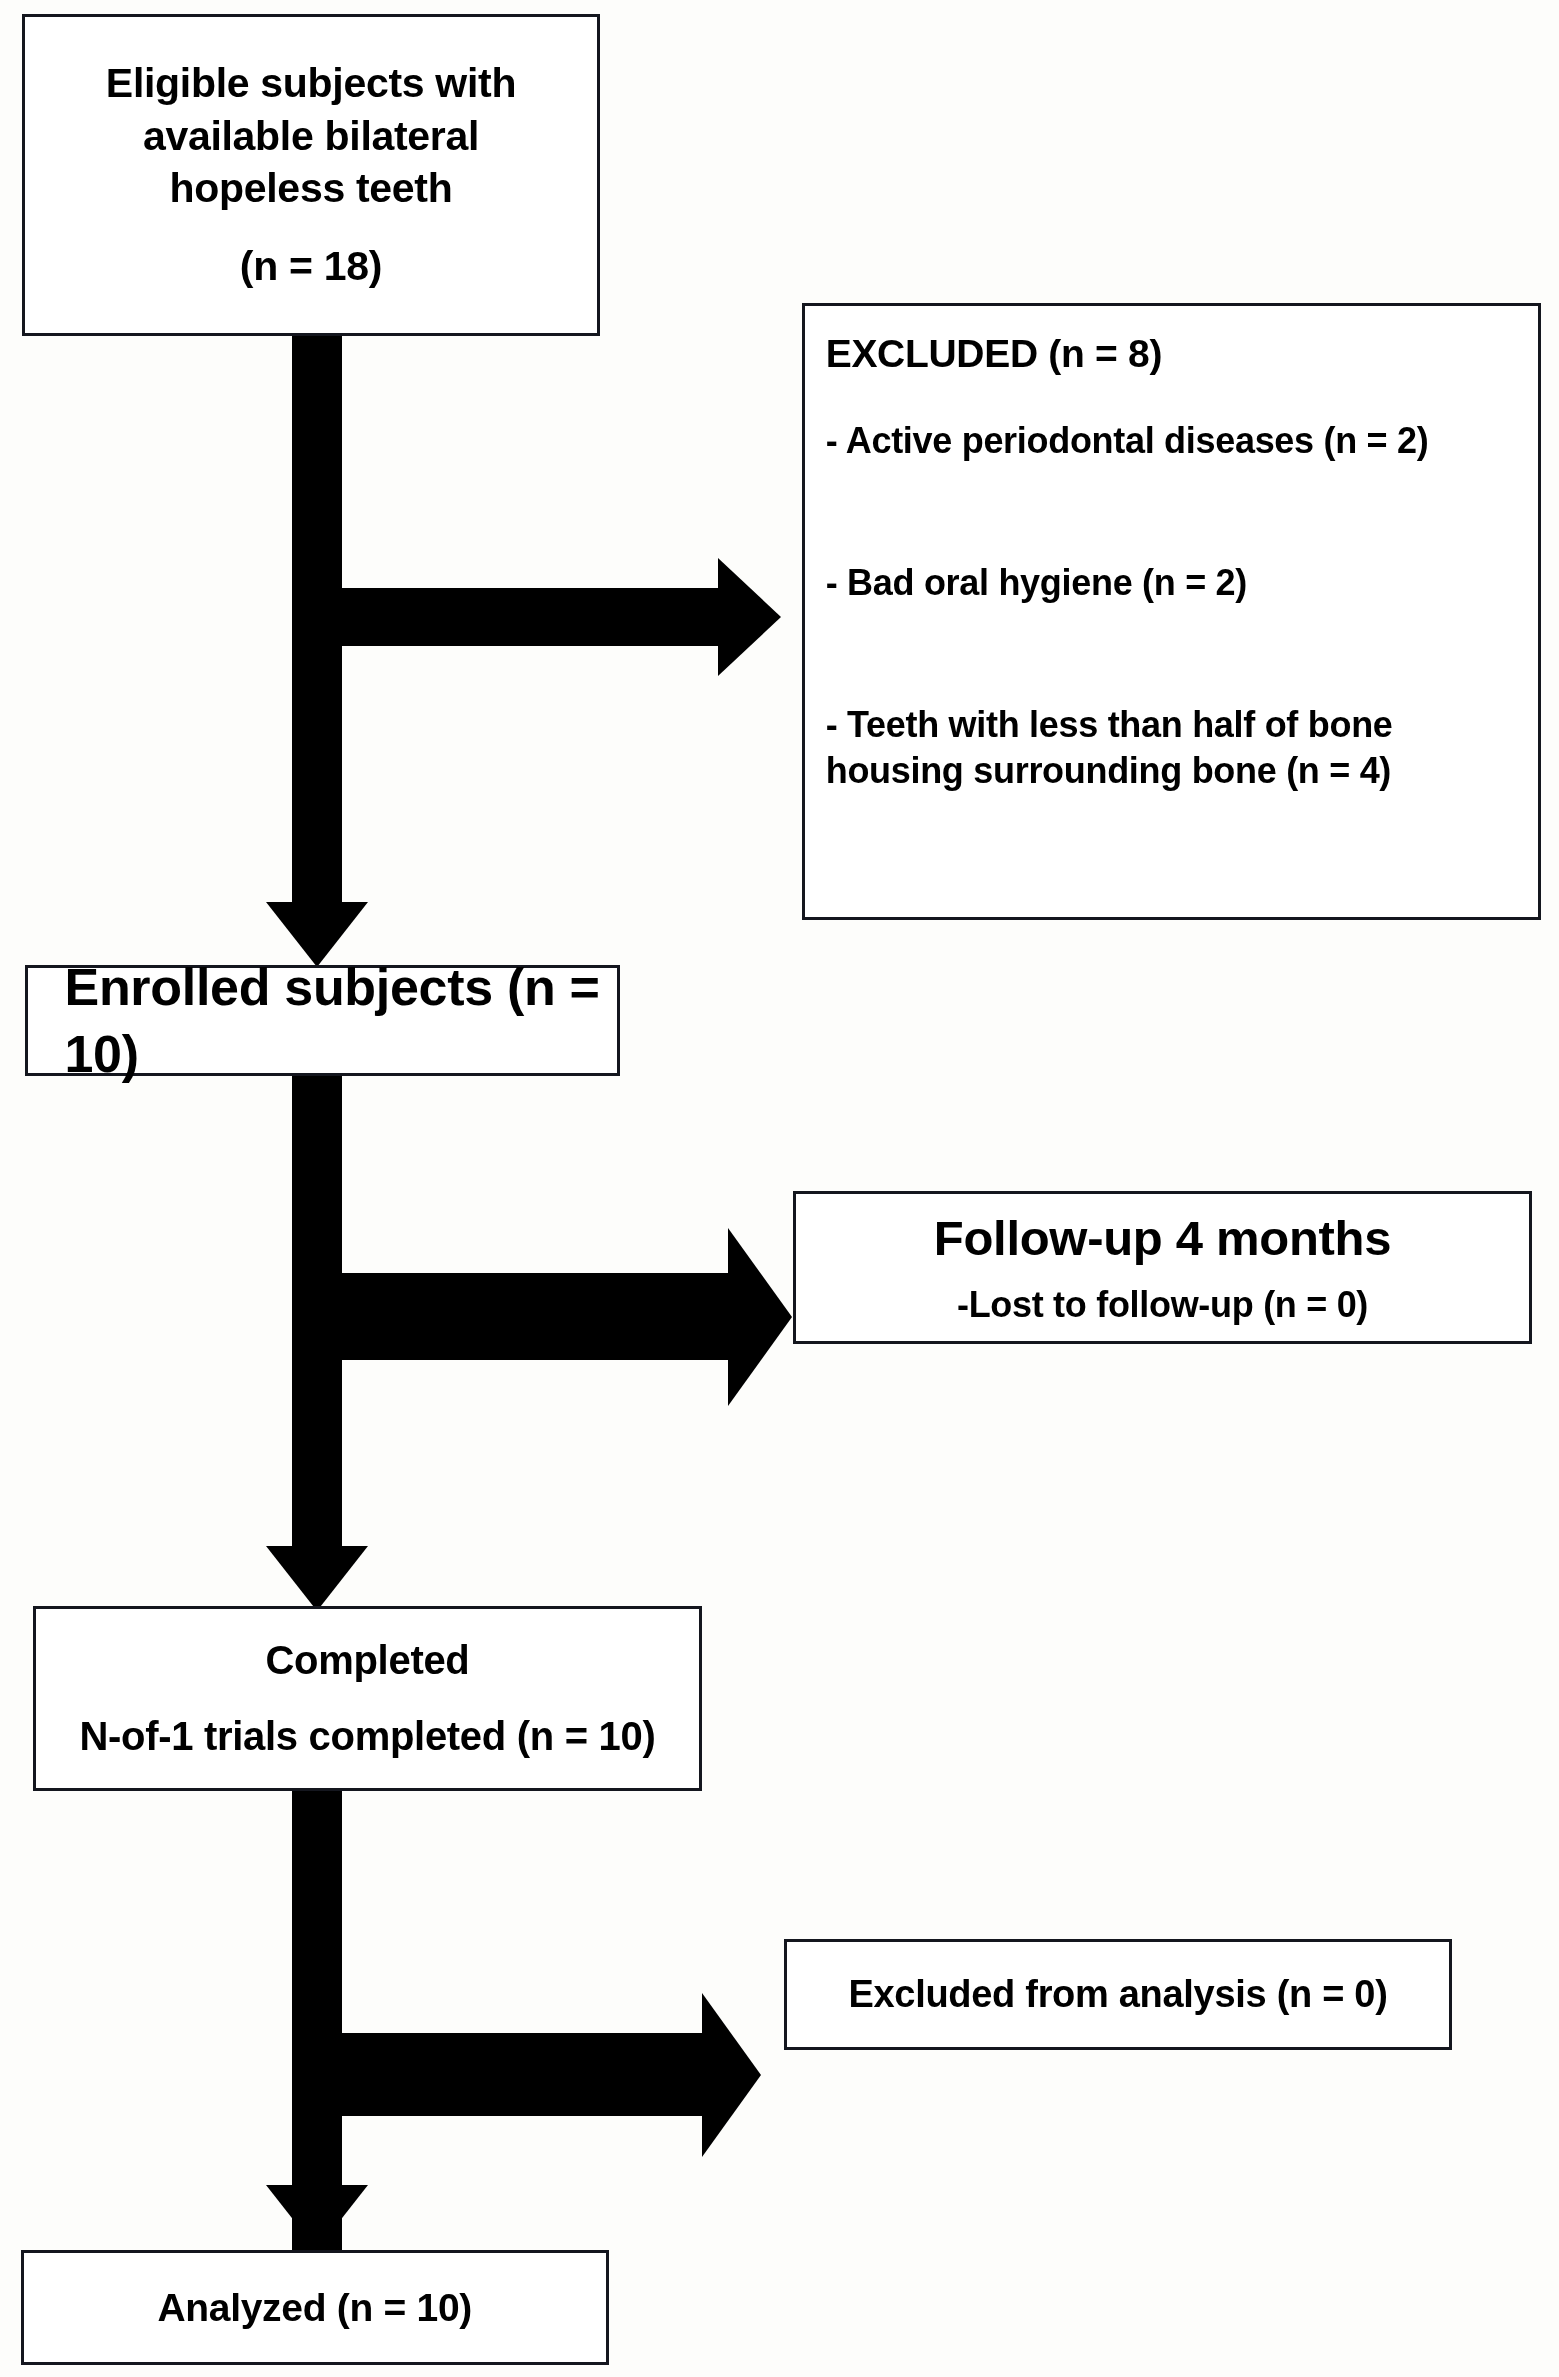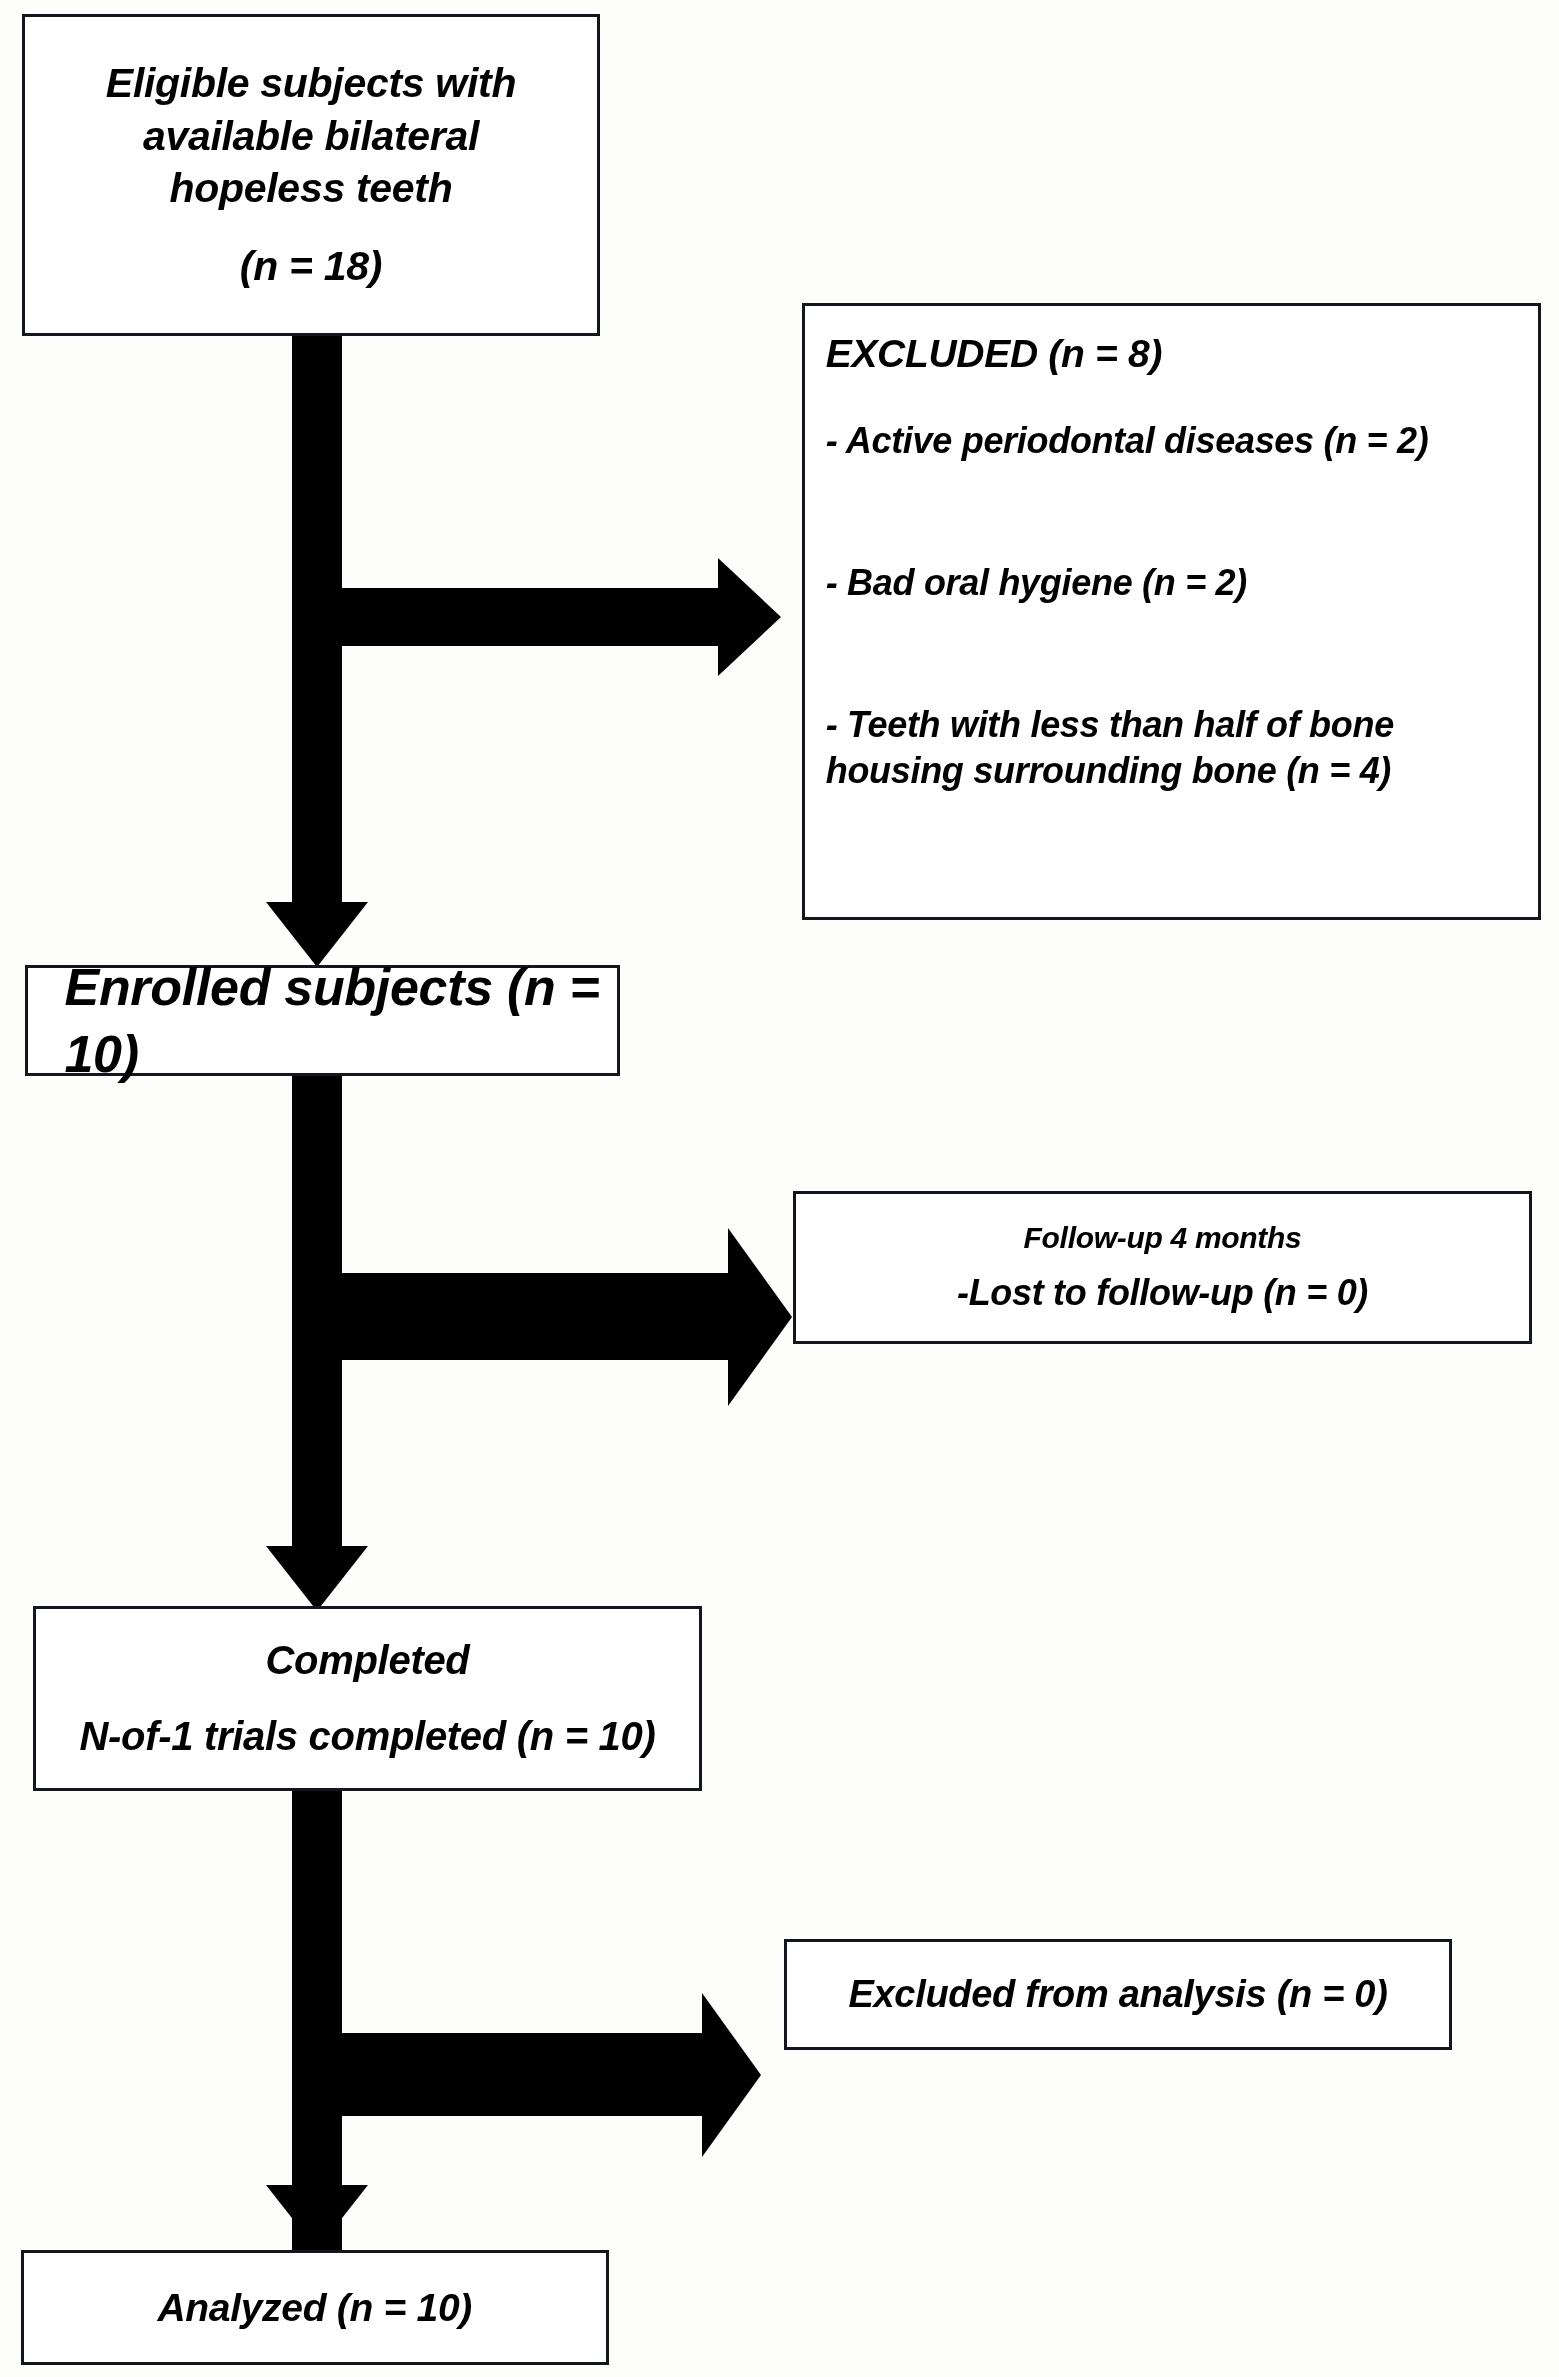--- a/index.html
+++ b/index.html
@@ -29,21 +29,20 @@
     justify-content: center;
     text-align: center;
     color: #000000;
     font-weight: bold;
     letter-spacing: -0.3px;
   }
   .fbox .ln {
     display: block;
     width: 100%;
     line-height: 1.28;
-    font-style: italic;
   }
   .fbox .ln.left {
     text-align: left;
   }
   .pad-lr {
     padding: 0 18.5px;
   }
 
   
   .vshaft {
@@ -108,21 +107,21 @@
     <span class="ln left" style="margin-top:96px;">- Bad oral hygiene (n = 2)</span>
     <span class="ln left" style="margin-top:96px;">- Teeth with less than half of bone</span>
     <span class="ln left">housing surrounding bone (n = 4)</span>
   </div>
 
   <div class="fbox pad-lr" style="left:24.5px; top:965px; width:595px; height:111px; font-size:52px; align-items:flex-start;">
     <span class="ln left" style="padding-left:18.5px;">Enrolled subjects (n = 10)</span>
   </div>
 
   <div class="fbox" style="left:793px; top:1191px; width:739px; height:153px; font-size:36px; padding:0 16.3px;">
-    <span class="ln" style="font-size:30px;">Follow-up 4 months</span>
+    <span class="ln" style="font-size:49px;">Follow-up 4 months</span>
     <span class="ln" style="margin-top:12px;">-Lost to follow-up (n = 0)</span>
   </div>
 
   <div class="fbox" style="left:33px; top:1606px; width:669px; height:185px; font-size:40px; padding:0 3px;">
     <span class="ln" style="text-align:center;">Completed</span>
     <span class="ln" style="margin-top:25px; text-align:center;">N-of-1 trials completed (n = 10)</span>
   </div>
 
   <div class="fbox" style="left:784px; top:1939px; width:668px; height:111px; font-size:38px; padding:0 14px;">
     <span class="ln">Excluded from analysis (n = 0)</span>

